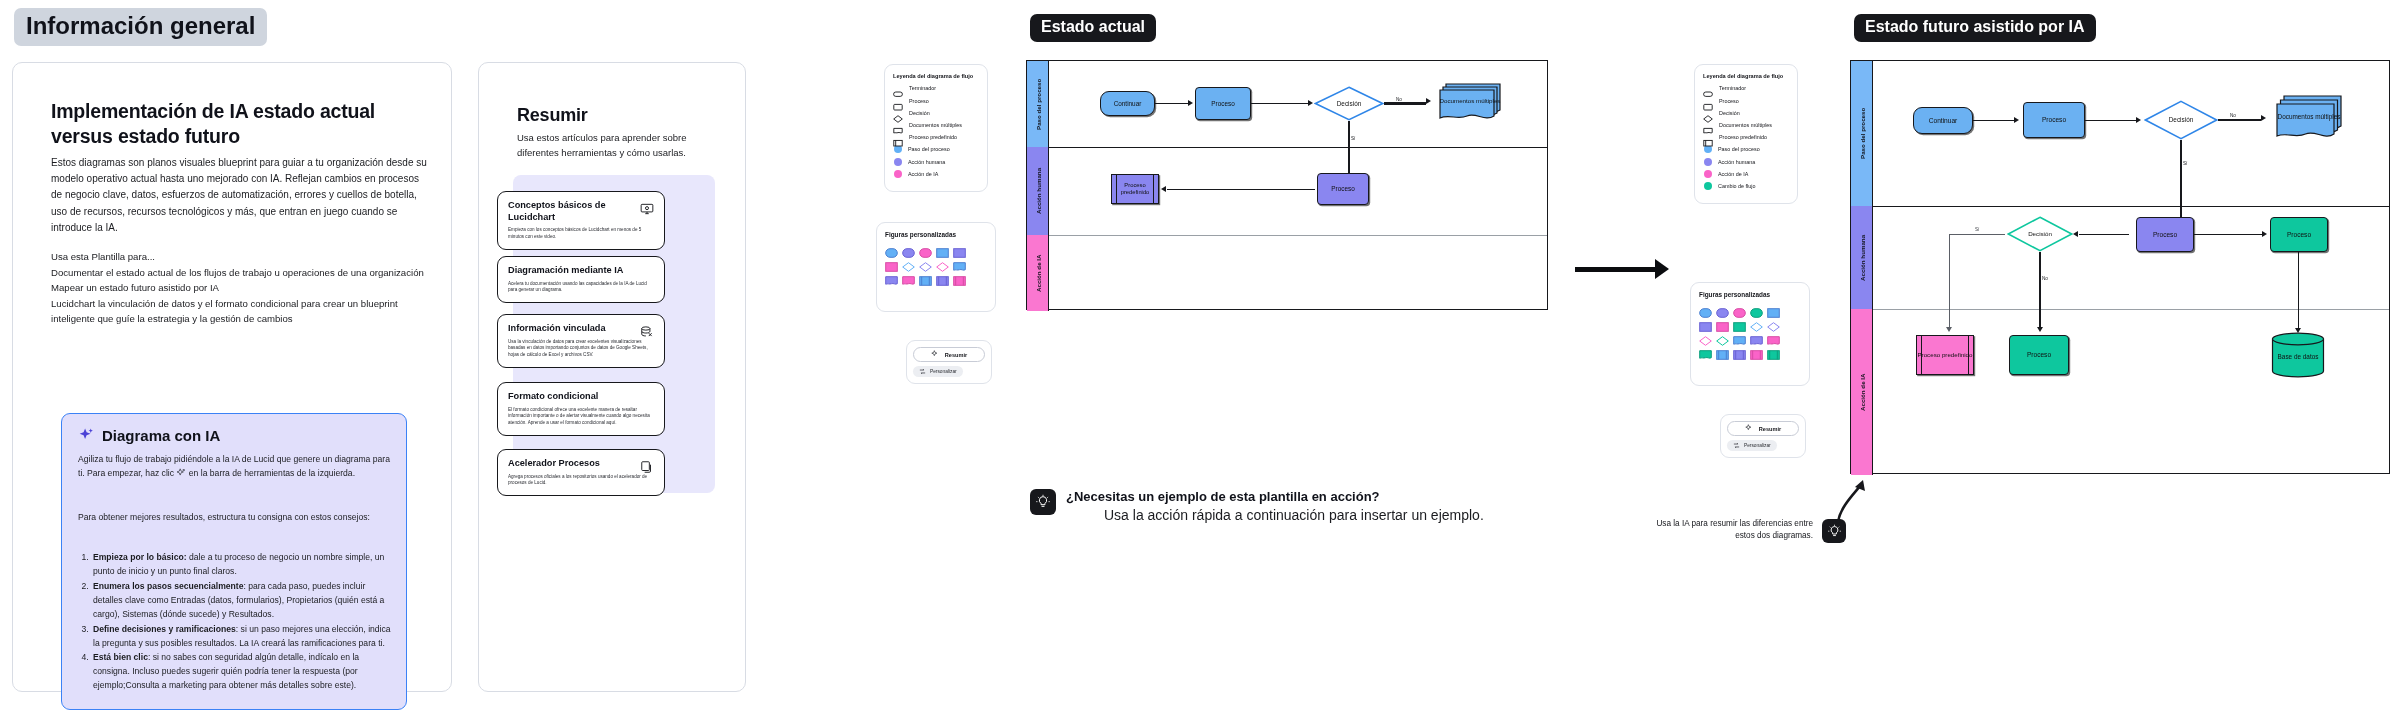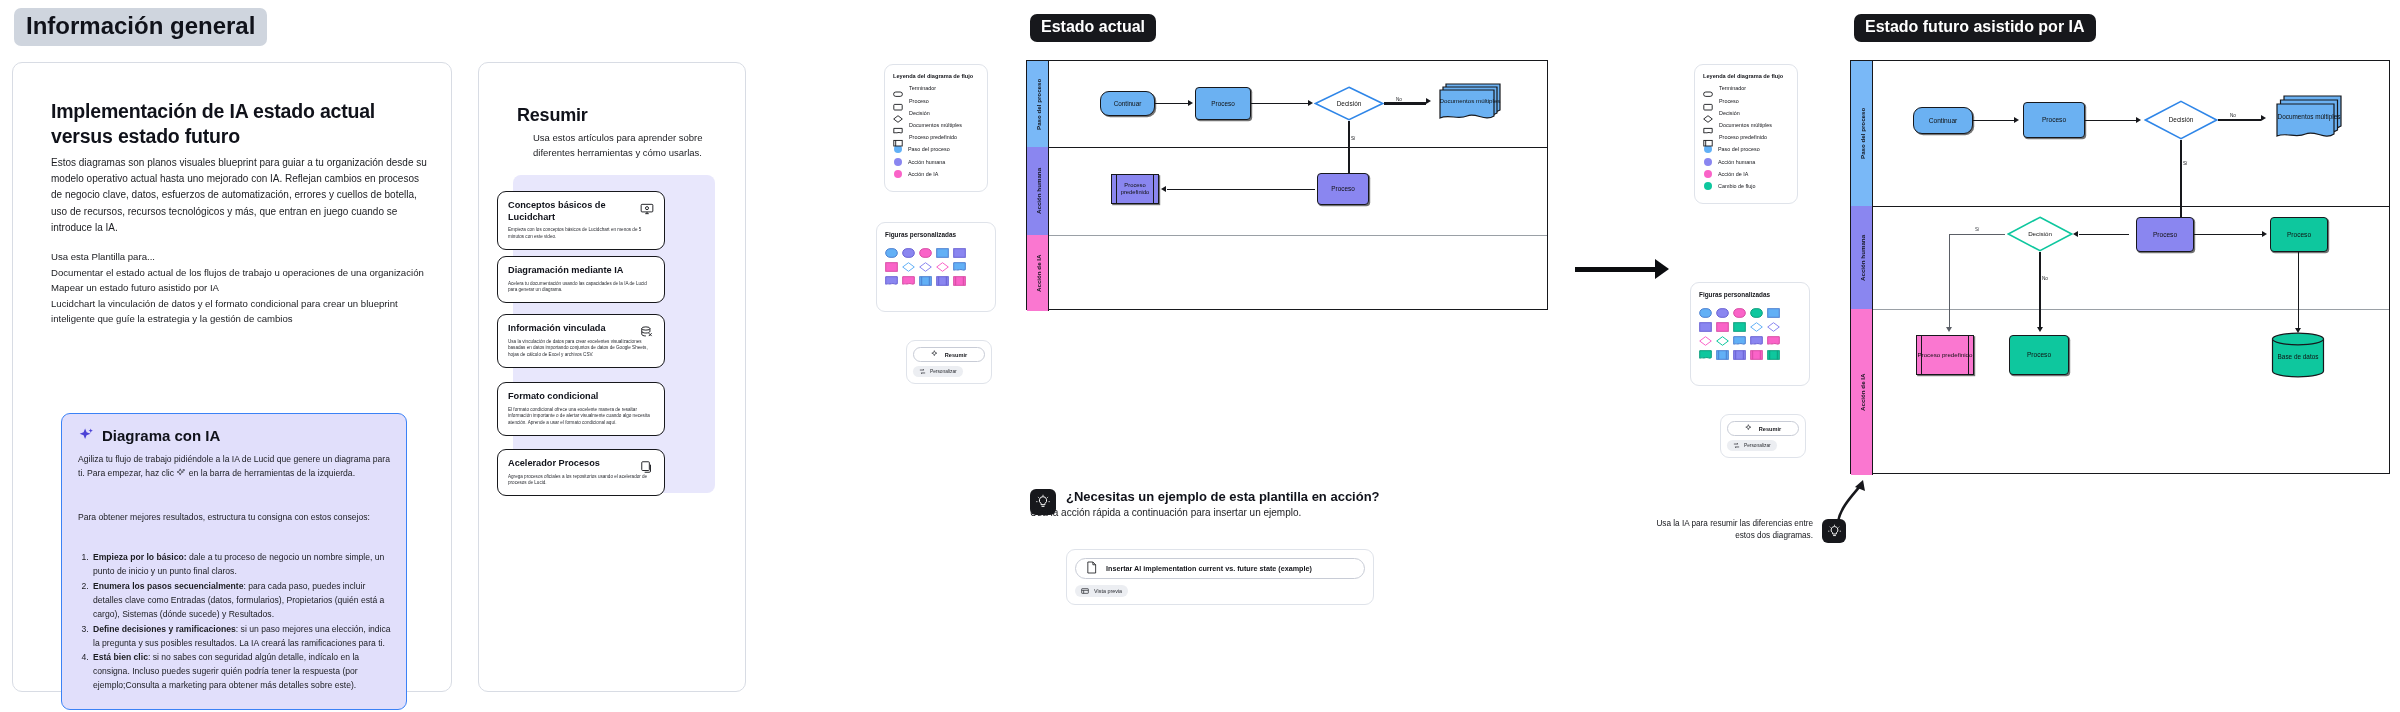--- a/index.html
+++ b/index.html
@@ -59,21 +59,21 @@
   #ai-p2 { position: absolute; left: 16px; top: 96px; width: 312px; font-size: 8.6px; line-height: 1.65; color: #1b1c20; }
   #ai-list { position: absolute; left: 16px; top: 137px; width: 318px; font-size: 8.6px; line-height: 1.62; color: #1b1c20; }
   #ai-list li { margin-bottom: 1px; padding-left: 2px; }
   #ai-list ol { padding-left: 13px; }
   #ai-list b { font-weight: bold; }
   .inline-spark { display: inline-block; vertical-align: -2px; }
 
   
   #panel-res { left: 478px; top: 62px; width: 268px; height: 630px; }
   #res-title { position: absolute; left: 38px; top: 42px; font-size: 18px; }
-  #res-sub { position: absolute; left: 38px; top: 68px; width: 206px; font-size: 9.5px; line-height: 1.55; color: #1b1c20; margin-left: 16px; }
+  #res-sub { position: absolute; left: 38px; top: 68px; width: 206px; font-size: 9.5px; line-height: 1.55; color: #1b1c20; }
   #res-band {
     position: absolute; left: 34px; top: 112px; width: 202px; height: 318px;
     background: #e8e7fc; border-radius: 8px;
   }
   .res-card {
     position: absolute; left: 18px; width: 168px;
     background: #ffffff; border: 1.4px solid #17181c; border-radius: 9px;
     padding: 8px 10px 8px 10px;
   }
   .res-card .rc-title { font-size: 9.2px; font-weight: bold; color: #10121a; line-height: 1.25; padding-right: 22px; }
@@ -138,21 +138,21 @@
   .ah-d { border-left: 3.4px solid transparent; border-right: 3.4px solid transparent; border-top: 5px solid #17181c; }
   .ah-d-grey { border-left: 3.2px solid transparent; border-right: 3.2px solid transparent; border-top: 5px solid #5b5f66; }
   .edge-lbl { position: absolute; font-size: 4.6px; color: #17181c; }
 
   
   #cta-icon {
     position: absolute; left: 1030px; top: 489px; width: 26px; height: 26px;
     background: #17181c; border-radius: 6px; display: flex; align-items: center; justify-content: center;
   }
   #cta-title { position: absolute; left: 1066px; top: 489px; font-size: 13px; font-weight: bold; color: #10121a; }
-  #cta-sub { position: absolute; left: 1030px; top: 507px; font-size: 10px; color: #1b1c20; }
+  #cta-sub { position: absolute; left: 1104px; top: 507px; font-size: 14px; color: #1b1c20; }
   #cta-card {
     position: absolute; left: 1066px; top: 549px; width: 308px; height: 56px;
     background: #ffffff; border: 1px solid #dfe3ea; border-radius: 9px; padding: 8px;
   }
   #cta-insert {
     display: flex; align-items: center; gap: 9px; height: 21px;
     border: 1px solid #c8ccd6; border-radius: 20px; padding: 0 10px;
     font-size: 7.2px; font-weight: bold; color: #15161b;
   }
   #cta-prev {
@@ -702,40 +702,20 @@
 
   <div id="cta-icon">
     <svg width="16" height="16" viewBox="0 0 24 24" fill="none" stroke="#ffffff" stroke-width="1.5">
       <path d="M12 4a5.5 5.5 0 0 0-3 10.1V16h6v-1.9A5.5 5.5 0 0 0 12 4z"></path>
       <path d="M9.8 18.5h4.4"></path>
       <path d="M12 1.2v1.6M4.4 4.4l1.1 1.1M19.6 4.4l-1.1 1.1M2 11.5h1.6M20.4 11.5H22"></path>
     </svg>
   </div>
   <div id="cta-title">¿Necesitas un ejemplo de esta plantilla en acción?</div>
   <div id="cta-sub">Usa la acción rápida a continuación para insertar un ejemplo.</div>
-  <div id="cta-card">
-    <div id="cta-insert">
-      <span>
-        <svg width="11" height="13" viewBox="0 0 24 28" fill="none" stroke="#17181c" stroke-width="1.8">
-            <path d="M4 2h11l6 6v18H4z"></path>
-            <path d="M15 2v6h6"></path>
-          </svg>
-      </span>
-      <span>Insertar AI implementation current vs. future state (example)</span>
-    </div>
-    <div id="cta-prev">
-      <span>
-        <svg width="8" height="8" viewBox="0 0 24 24" fill="none" stroke="#2b2d33" stroke-width="2.2">
-            <rect x="2" y="5" width="20" height="14" rx="1.5"></rect>
-            <path d="M2 10h20M8 10v9"></path>
-          </svg>
-      </span>
-      <span>Vista previa</span>
-    </div>
-  </div>
 
   <div id="hint-txt">Usa la IA para resumir las diferencias entre estos dos diagramas.</div>
   <div id="hint-icon">
     <svg width="15" height="15" viewBox="0 0 24 24" fill="none" stroke="#ffffff" stroke-width="1.5">
       <path d="M12 4a5.5 5.5 0 0 0-3 10.1V16h6v-1.9A5.5 5.5 0 0 0 12 4z"></path>
       <path d="M9.8 18.5h4.4"></path>
       <path d="M12 1.2v1.6M4.4 4.4l1.1 1.1M19.6 4.4l-1.1 1.1M2 11.5h1.6M20.4 11.5H22"></path>
     </svg>
   </div>
   <svg id="hint-arrow" viewBox="0 0 40 46">

